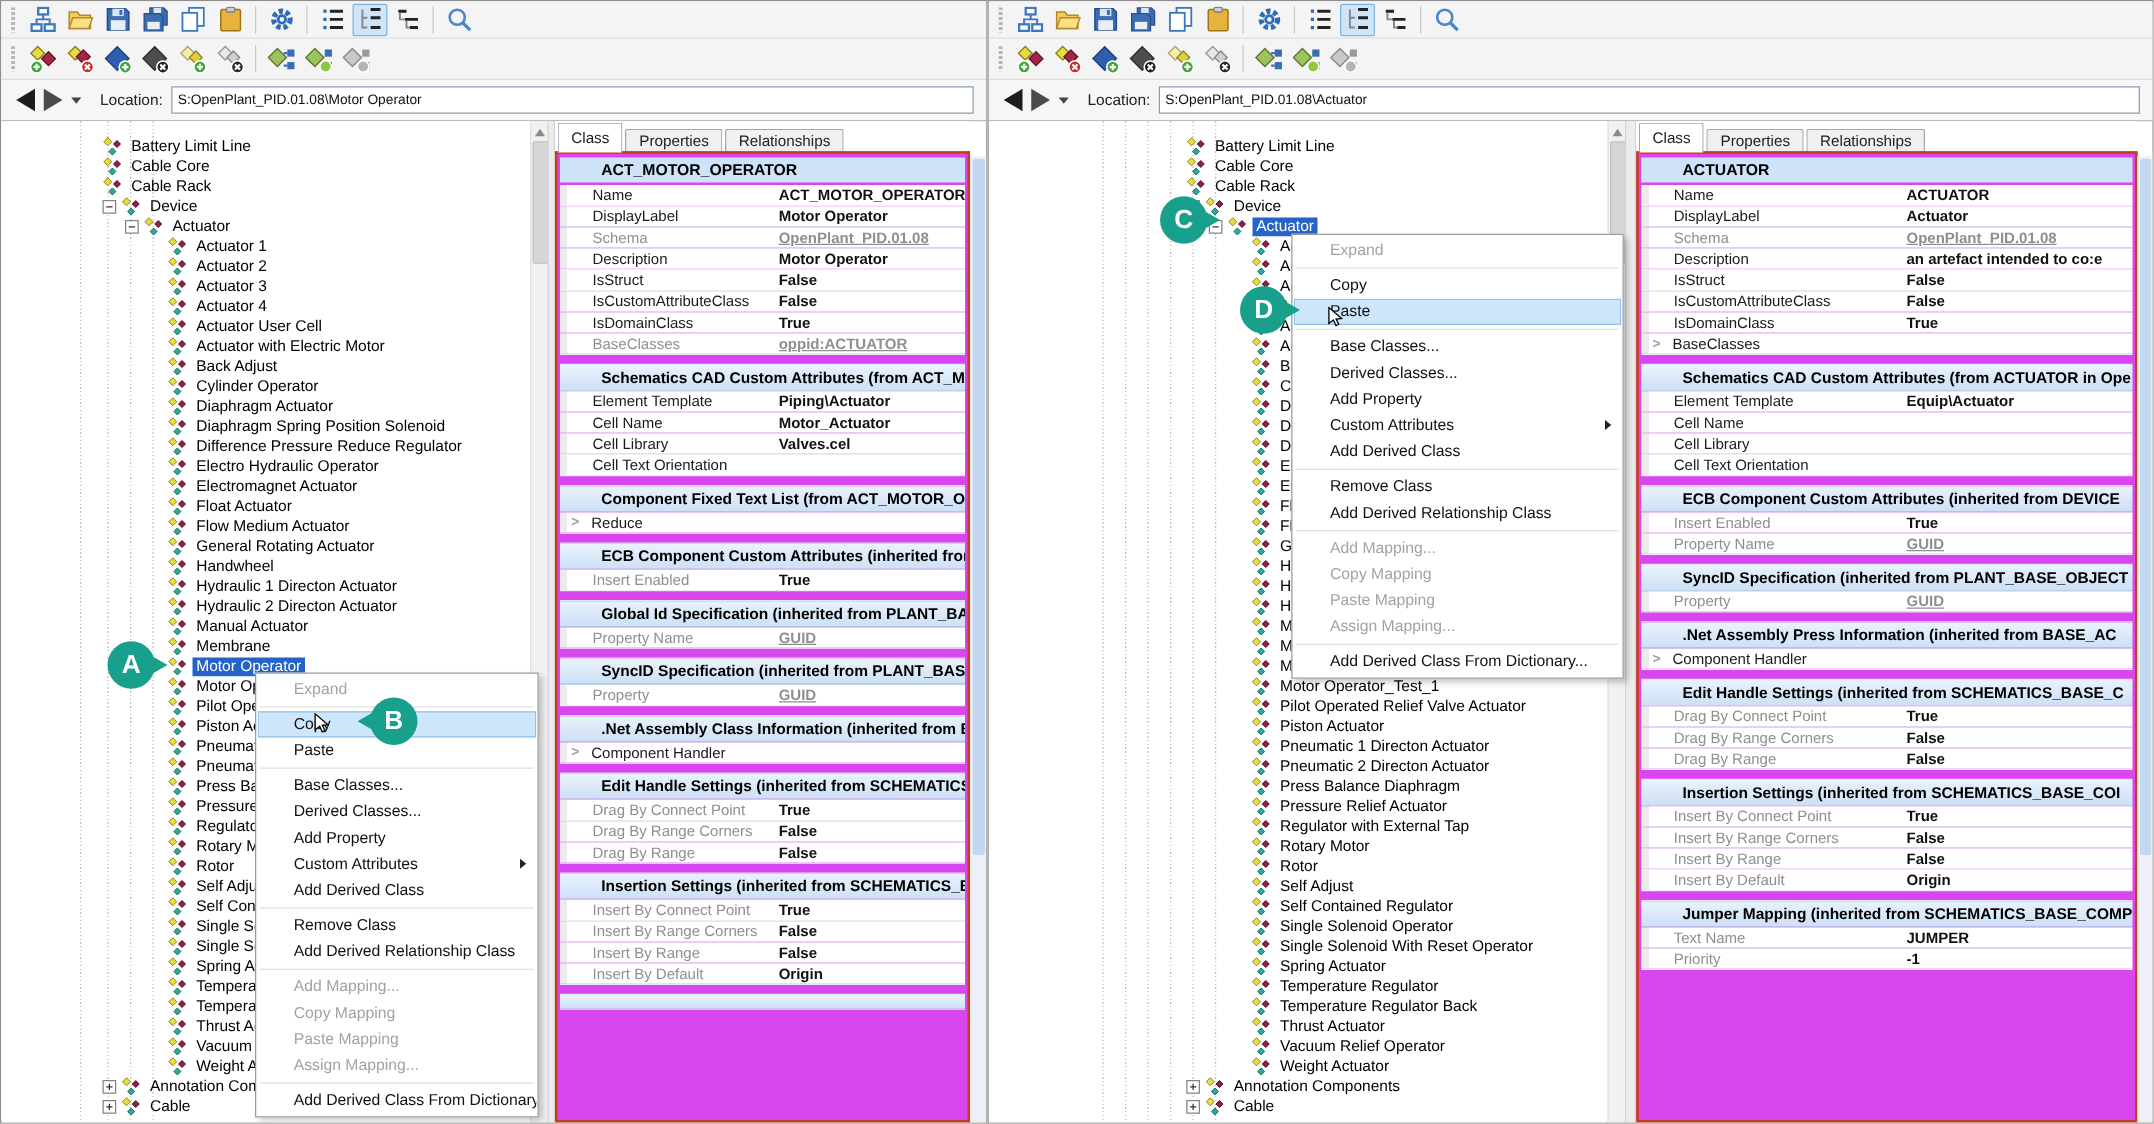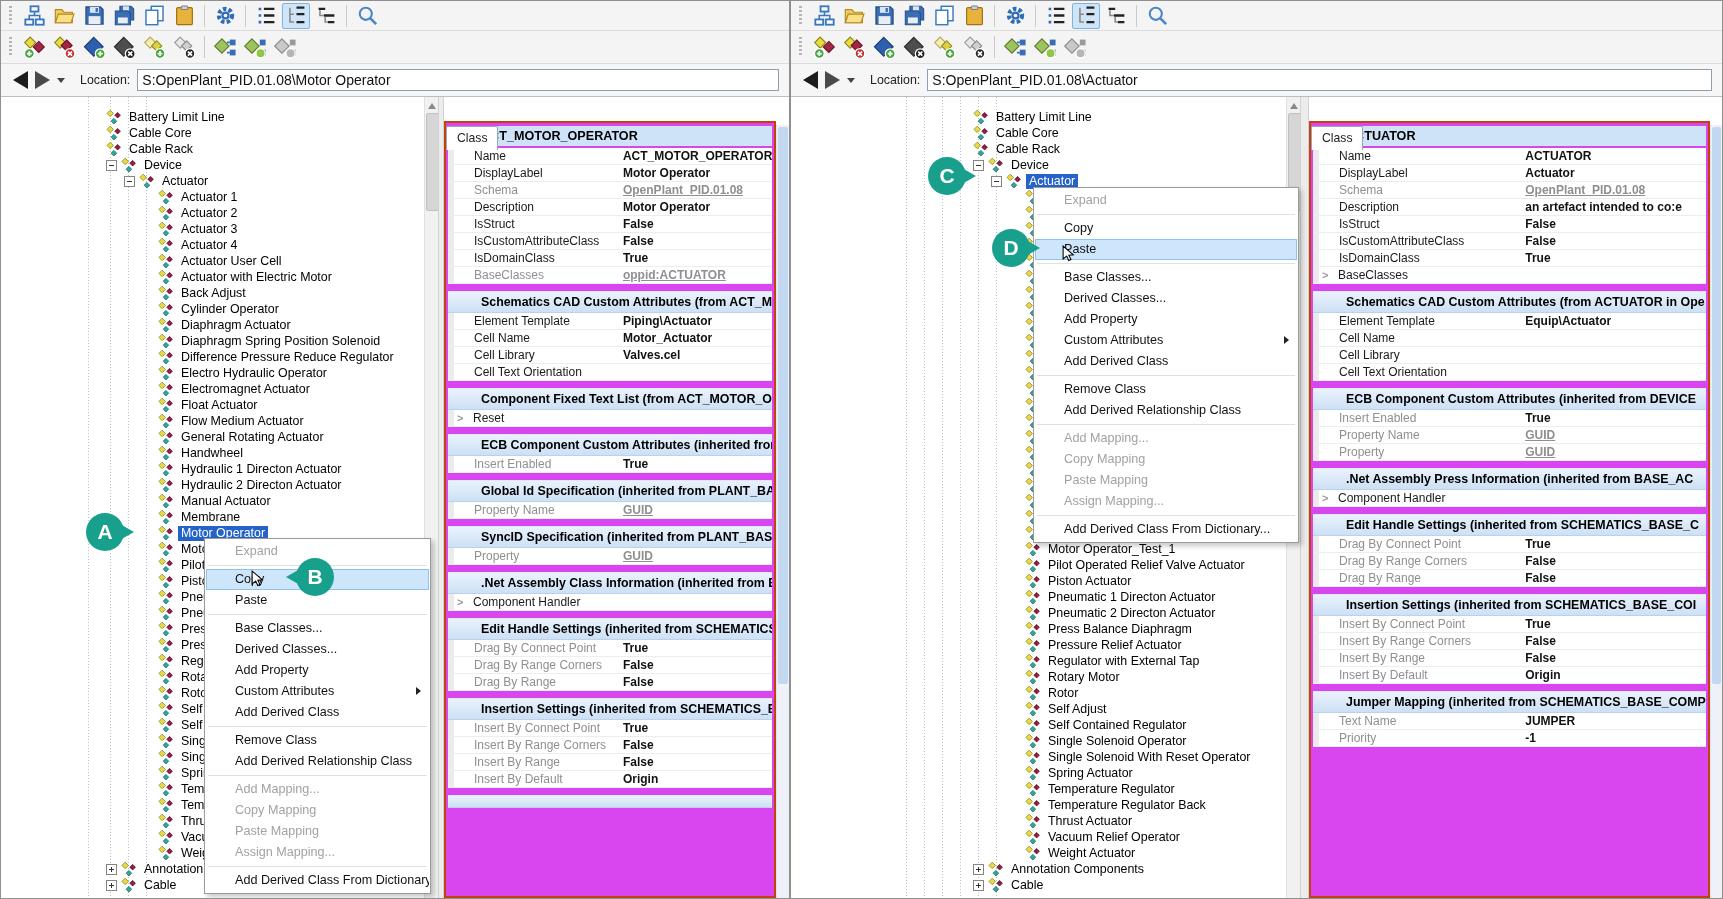--- a/index.html
+++ b/index.html
@@ -25,26 +25,26 @@
   .tsep{width:1px;height:22px;background:#c9c9c9;margin:0 5px;flex:none;}
 
   
   .nav{position:absolute;top:63px;height:33px;left:0;right:0;display:flex;align-items:center;
        background:#f6f6f6;border-bottom:1px solid #bdbdbd;padding:0 10px 0 12px;box-sizing:border-box;gap:7px;}
   .arr{width:0;height:0;border:9px solid transparent;flex:none;}
   .arr.back{border-right:15px solid #1c1c1c;border-left:none;}
   .arr.fwd{border-left:15px solid #4a4a4a;border-right:none;}
   .drop{width:0;height:0;border:4px solid transparent;border-top:5px solid #444;margin-top:4px;flex:none;}
   .loclab{font-size:12.4px;color:#222;margin-left:8px;flex:none;}
-  .locinput{flex:1;height:20px;border:1px solid #8ba0b5;font-size:14px;padding:0 4px;background:#fff;
+  .locinput{flex:1;height:20px;border:1px solid #8ba0b5;font-size:11px;padding:0 4px;background:#fff;
             font-family:"Liberation Sans","DejaVu Sans",sans-serif;color:#111;}
 
   
   .treep{position:absolute;top:96px;bottom:0;background:#fff;overflow:hidden;padding-top:12px;box-sizing:border-box;
-         background-repeat:no-repeat;margin-left:24px;}
+         background-repeat:no-repeat;}
   .win-left .treep{left:0;width:423px;
      background-image:repeating-linear-gradient(#bdbdbd 0 1px,transparent 1px 3px),repeating-linear-gradient(#bdbdbd 0 1px,transparent 1px 3px),repeating-linear-gradient(#bdbdbd 0 1px,transparent 1px 3px),repeating-linear-gradient(#bdbdbd 0 1px,transparent 1px 3px);
      background-size:1px 100%,1px 100%,1px 100%,1px 100%;
      background-position:63px 0,85px 0,103px 0,121px 0;}
   .win-right .treep{left:0;width:495px;
      background-image:repeating-linear-gradient(#bdbdbd 0 1px,transparent 1px 3px),repeating-linear-gradient(#bdbdbd 0 1px,transparent 1px 3px),repeating-linear-gradient(#bdbdbd 0 1px,transparent 1px 3px),repeating-linear-gradient(#bdbdbd 0 1px,transparent 1px 3px),repeating-linear-gradient(#bdbdbd 0 1px,transparent 1px 3px),repeating-linear-gradient(#bdbdbd 0 1px,transparent 1px 3px);
      background-size:1px 100%,1px 100%,1px 100%,1px 100%,1px 100%,1px 100%;
      background-position:91px 0,109px 0,127px 0,145px 0,163px 0,181px 0;}
   .trow{height:16px;display:flex;align-items:center;white-space:nowrap;box-sizing:border-box;}
   .win-left .trow.lvl-a{padding-left:81px;} .win-left .trow.lvl-b{padding-left:99px;} .win-left .trow.lvl-c{padding-left:133px;}
@@ -69,21 +69,21 @@
   .win-left .pscroll{width:13px;} .win-right .pscroll{width:12px;}
   .pthumb{position:absolute;top:2px;left:1px;right:1px;height:72%;background:#c2d8f0;border-radius:2px;}
 
   
   .ppanel{position:absolute;top:96px;bottom:0;background:#fff;}
   .win-left .ppanel{left:443px;right:13px;} .win-right .ppanel{left:518px;right:12px;}
   .ptabs{height:24px;padding-left:2px;position:relative;}
   .ptab{display:inline-block;height:19px;line-height:19px;padding:0 10px;font-size:12.2px;color:#222;
         border:1px solid #9aa8b8;border-bottom:none;background:#f0f0f0;margin-right:2px;
         border-radius:2px 2px 0 0;position:relative;top:4px;}
-  .ptab.active{background:#fff;top:1px;height:23px;line-height:22px;z-index:2;margin-top:28px;}
+  .ptab.active{background:#fff;top:1px;height:23px;line-height:22px;z-index:2;}
   .pbody{position:absolute;top:24px;left:0;right:0;bottom:0;background:#d946ef;border:2px solid #c2410c;
          overflow:hidden;padding:3px 2px 0 2px;box-sizing:border-box;}
   .ptitle{height:20px;line-height:20px;background:#cfe3f8;font-weight:bold;font-size:12.6px;color:#000;
           padding-left:33px;margin-bottom:2px;white-space:nowrap;overflow:hidden;}
   .phead{margin-top:7px;height:20px;line-height:20px;font-weight:bold;font-size:12.4px;color:#000;padding-left:33px;
          background:linear-gradient(#e9f2fc,#cde0f5);border-top:1px solid #dbe9f9;border-bottom:1px solid #bcd2eb;
          white-space:nowrap;overflow:hidden;}
   .phead.sliver{height:11px;overflow:hidden;line-height:24px;}
   .prow{height:16px;line-height:16px;display:flex;font-size:12px;
         background:linear-gradient(90deg,#ebebeb 0,#ebebeb 6px,#ffffff 6px);border-bottom:1px solid #e7eef7;}
@@ -713,21 +713,21 @@
             <span class="plab">Cell Library</span>
             <span class="pval">Valves.cel</span>
           </div>
           <div class="prow">
             <span class="plab">Cell Text Orientation</span>
             <span class="pval"></span>
           </div>
           <div class="phead">Component Fixed Text List (from ACT_MOTOR_OPERATOR in</div>
           <div class="prow expr">
             <span class="pchev">&gt;</span>
-            <span class="plab">Reset</span>
+            <span class="plab">Reduce</span>
             <span class="pval"></span>
           </div>
           <div class="phead">ECB Component Custom Attributes (inherited from DEVICE in</div>
           <div class="prow gl">
             <span class="plab">Insert Enabled</span>
             <span class="pval">True</span>
           </div>
           <div class="phead">Global Id Specification (inherited from PLANT_BASE_OBJECT</div>
           <div class="prow gl gv">
             <span class="plab">Property Name</span>
@@ -1283,20 +1283,21 @@
           </div>
           <div class="phead">ECB Component Custom Attributes (inherited from DEVICE</div>
           <div class="prow gl">
             <span class="plab">Insert Enabled</span>
             <span class="pval">True</span>
           </div>
           <div class="prow gl gv">
             <span class="plab">Property Name</span>
             <span class="pval">GUID</span>
           </div>
+          <div class="phead">SyncID Specification (inherited from PLANT_BASE_OBJECT</div>
           <div class="prow gl gv">
             <span class="plab">Property</span>
             <span class="pval">GUID</span>
           </div>
           <div class="phead">.Net Assembly Press Information (inherited from BASE_AC</div>
           <div class="prow expr">
             <span class="pchev">&gt;</span>
             <span class="plab">Component Handler</span>
             <span class="pval"></span>
           </div>

